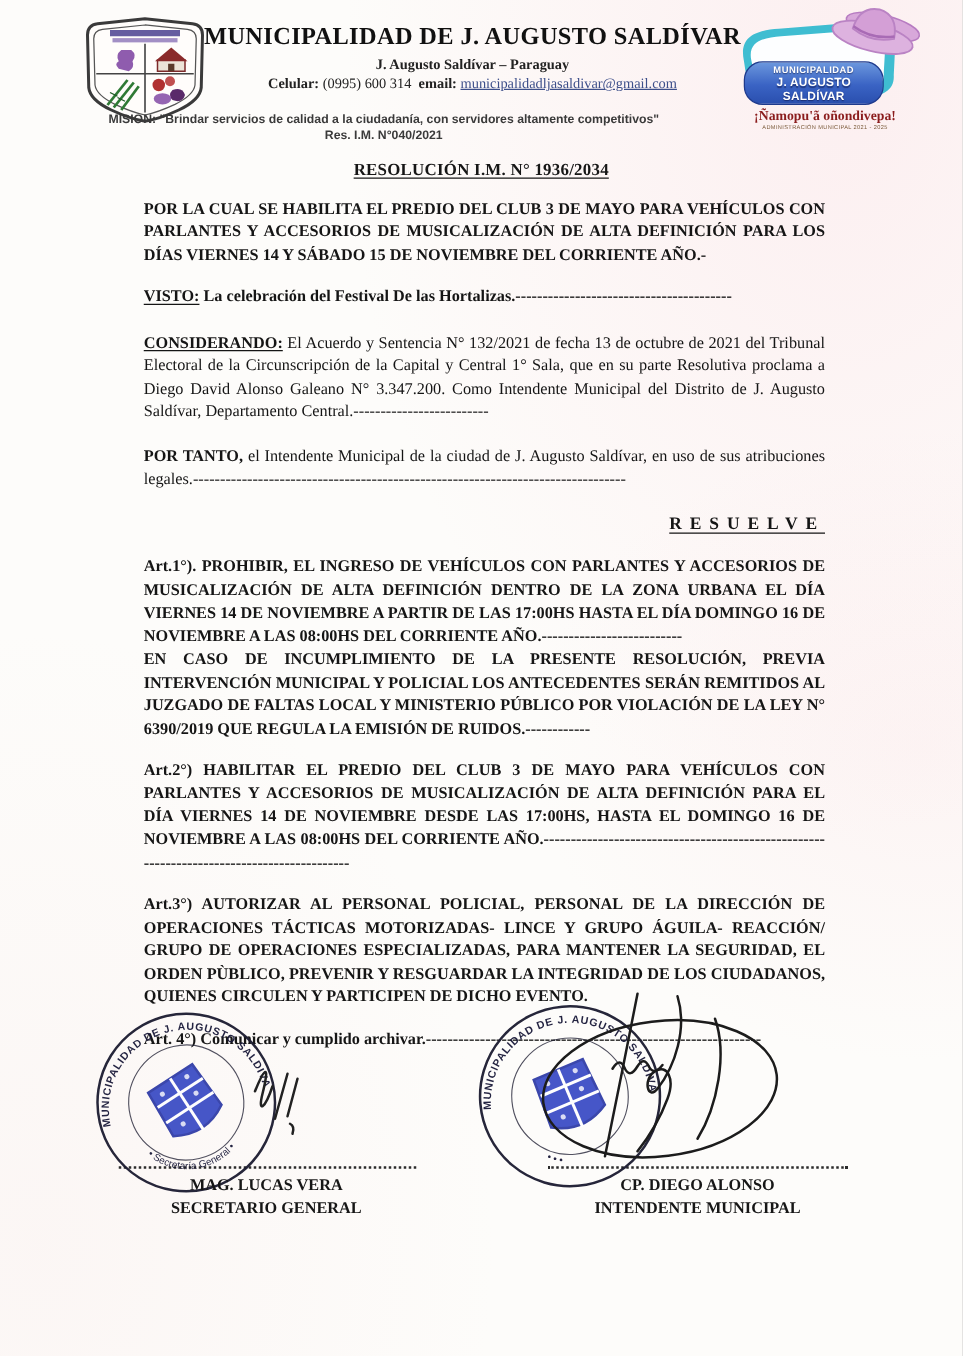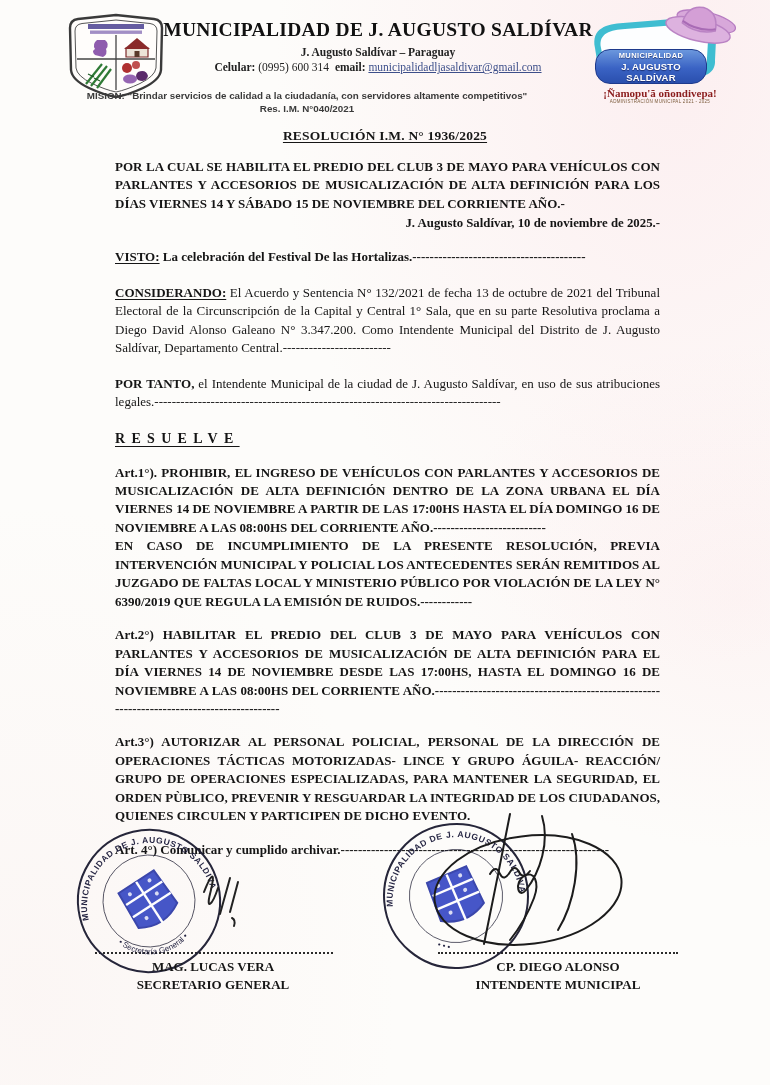--- a/index.html
+++ b/index.html
@@ -43,21 +43,21 @@
   .res-title span{text-decoration:underline;text-underline-offset:2px;letter-spacing:.2px;}
   .docbody{padding:0 110px 0 115px;font-size:13px;line-height:1.42;color:#151515;}
   .para{margin:0;text-align:justify;}
   .intro{margin-top:14px;font-weight:700;}
   .dateline{margin-top:1px;text-align:right;font-weight:700;font-size:12.8px;}
   .visto{margin-top:15px;font-weight:700;}
   .consid{margin-top:18px;font-weight:400;}
   .portanto{margin-top:17px;font-weight:400;}
   .lbl{font-weight:700;}
   .u{text-decoration:underline;text-underline-offset:2px;}
-  .resuelve{margin:17px 0 0;text-align:left;font-size:14px;font-weight:700;}
+  .resuelve{margin:17px 0 0;text-align:right;font-size:14px;font-weight:700;}
   .resuelve span{letter-spacing:.45em;text-decoration:underline;text-underline-offset:3px;}
   .art{margin-top:15px;font-weight:700;}
   .art.joined{margin-top:0;}
   
   .sigzone{position:relative;height:220px;margin-top:6px;}
   .closing{position:absolute;left:115px;top:10px;width:562px;white-space:nowrap;overflow:hidden;
     font-weight:700;font-size:13px;z-index:1;}
   .stamp{position:absolute;opacity:.95;z-index:2;}
   .stamp-left{left:74px;top:-6px;width:150px;height:150px;transform:rotate(-13deg);}
   .stamp-right{left:380px;top:-12px;width:152px;height:152px;transform:rotate(-5deg);}
@@ -140,28 +140,27 @@
             <path d="M27,29 Q44,36 61,29" fill="none" stroke="#a86bb5" stroke-width="2"></path>
           </g>
         </svg>
       </div>
       <div class="slogan">¡Ñamopu'ã oñondivepa!</div>
       <div class="brand-sub">ADMINISTRACIÓN MUNICIPAL  2021 - 2025</div>
     </div>
   </div>
 
   <div class="res-title">
-    <span>RESOLUCIÓN I.M. N° 1936/2025</span>
+    <span>RESOLUCIÓN I.M. N° 1936/2034</span>
   </div>
 
   <div class="docbody">
 
     <p class="para intro">POR LA CUAL SE HABILITA EL PREDIO DEL CLUB 3 DE MAYO PARA VEHÍCULOS CON PARLANTES Y ACCESORIOS DE MUSICALIZACIÓN DE ALTA DEFINICIÓN PARA LOS DÍAS VIERNES 14 Y SÁBADO 15 DE NOVIEMBRE DEL CORRIENTE AÑO.-</p>
 
-    <p class="para dateline">J. Augusto Saldívar, 10 de noviembre de 2025.-</p>
 
     <p class="para visto"><span class="lbl u">VISTO:</span><span> La celebración del Festival De las Hortalizas.----------------------------------------</span></p>
 
     <p class="para consid"><span class="lbl u">CONSIDERANDO:</span><span> El Acuerdo y Sentencia N° 132/2021 de fecha 13 de octubre de 2021 del Tribunal Electoral de la Circunscripción de la Capital y Central 1° Sala, que en su parte Resolutiva proclama a Diego David Alonso Galeano N° 3.347.200. Como Intendente Municipal del Distrito de J. Augusto Saldívar, Departamento Central.-------------------------</span></p>
 
     <p class="para portanto"><span class="lbl">POR TANTO,</span><span> el Intendente Municipal de la ciudad de J. Augusto Saldívar, en uso de sus atribuciones legales.--------------------------------------------------------------------------------</span></p>
 
     <h2 class="resuelve">
       <span>RESUELVE</span>
     </h2>

